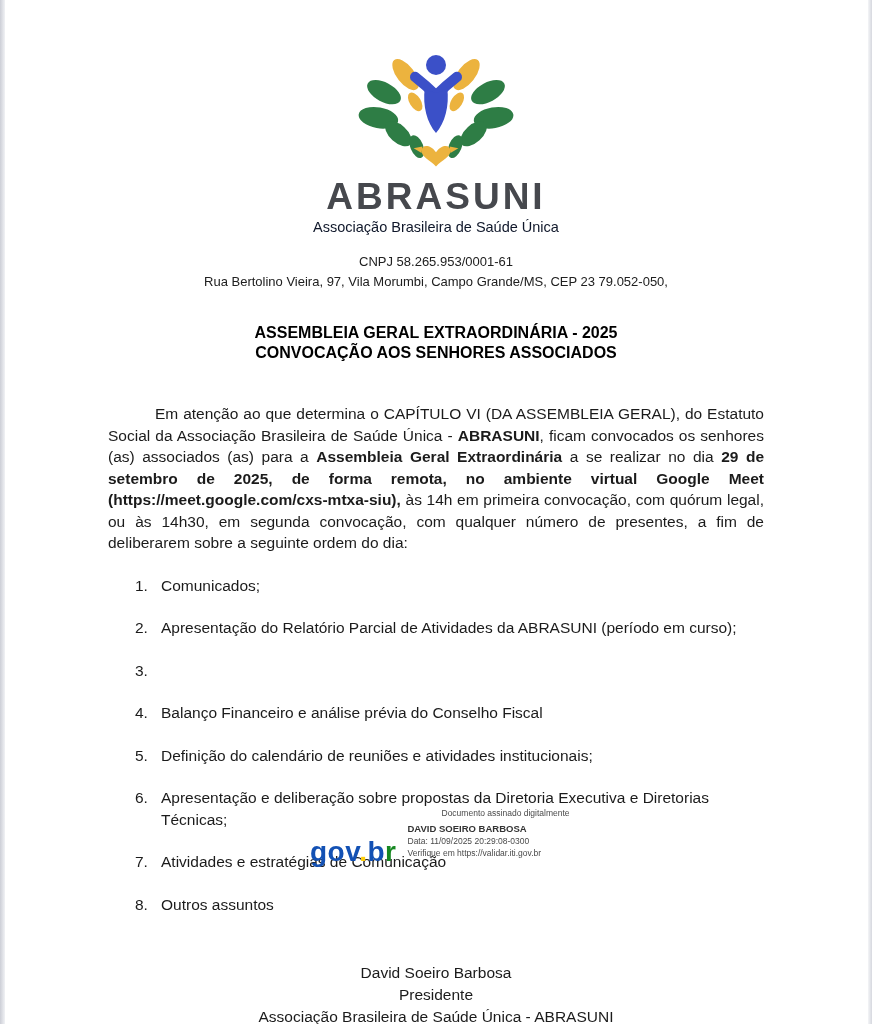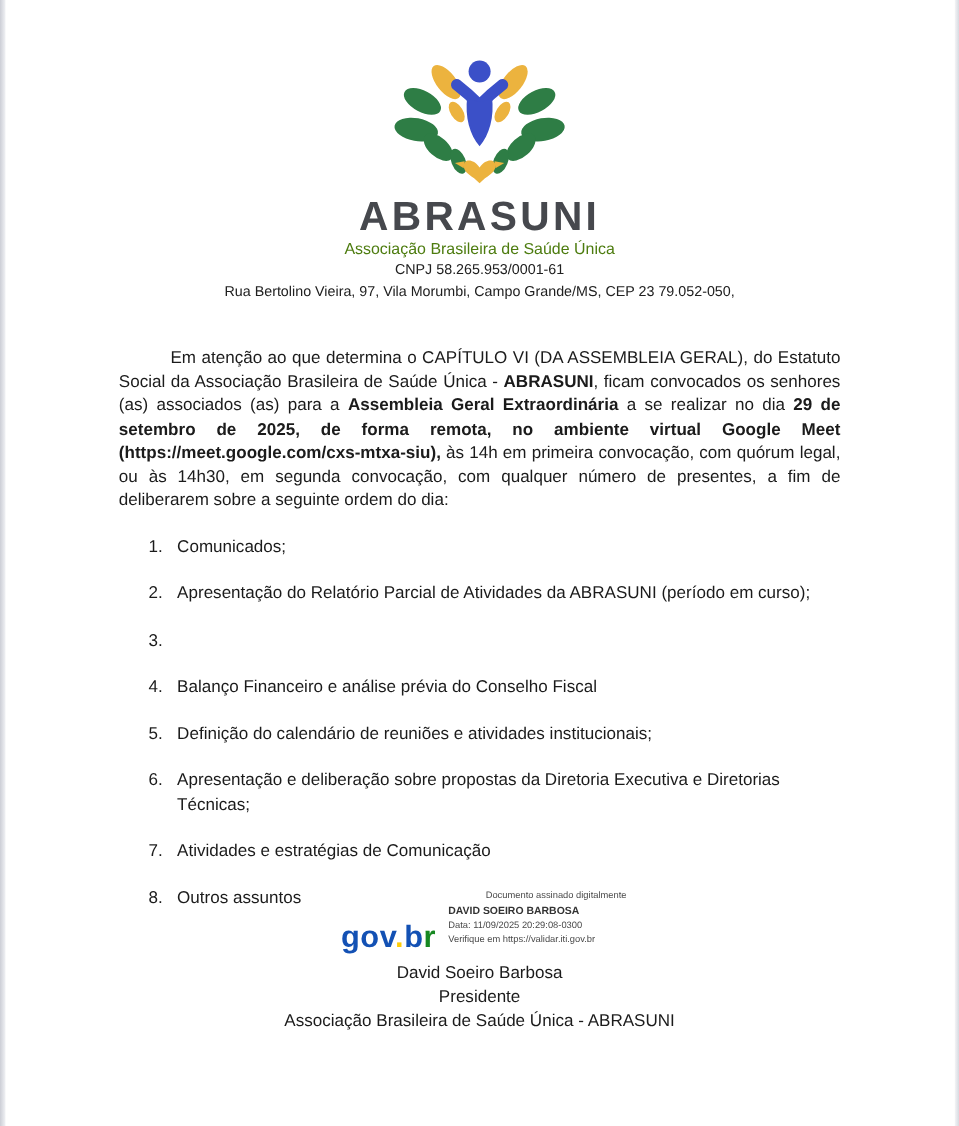--- a/index.html
+++ b/index.html
@@ -19,24 +19,24 @@
   .page { padding-top: 52px; }
 
   
   .logo-block { text-align: center; }
   .logo-svg { display: block; margin: 0 auto; }
   .logo-title {
     margin-top: 2px;
     font-size: 37px; font-weight: 700; letter-spacing: 3px;
     color: #46484d;
   }
-  .logo-subtitle { font-size: 14.5px; color: #4d7c0f; margin-top: 1px; }
+  .logo-subtitle { font-size: 14.5px; color: #0f172a; margin-top: 1px; }
 
   
-  .org-info { text-align: center; font-size: 13px; line-height: 20px; color: #202020; }
+  .org-info { margin-top: 17px; text-align: center; font-size: 13px; line-height: 20px; color: #202020; }
 
   
   .doc-title { margin-top: 31px; text-align: center; font-weight: 700; font-size: 16px; line-height: 20px; color: #000; }
 
   
   .body-par {
     width: 656px; margin: 40px auto 0;
     font-size: 15.5px; line-height: 21.5px;
     text-align: justify; text-indent: 47px;
   }
@@ -95,20 +95,24 @@
     </svg>
     <div class="logo-title">ABRASUNI</div>
     <div class="logo-subtitle">Associação Brasileira de Saúde Única</div>
   </header>
 
   <div class="org-info">
     <div>CNPJ 58.265.953/0001-61</div>
     <div>Rua Bertolino Vieira, 97, Vila Morumbi, Campo Grande/MS, CEP 23 79.052-050,</div>
   </div>
 
+  <div class="doc-title">
+    <div>ASSEMBLEIA GERAL EXTRAORDINÁRIA - 2025</div>
+    <div>CONVOCAÇÃO AOS SENHORES ASSOCIADOS</div>
+  </div>
 
   <p class="body-par"><span>Em atenção ao que determina o CAPÍTULO VI (DA ASSEMBLEIA GERAL), do Estatuto Social da Associação Brasileira de Saúde Única - </span><span class="bold">ABRASUNI</span><span>, ficam convocados os senhores (as) associados (as) para a </span><span class="bold">Assembleia Geral Extraordinária</span><span> a se realizar no dia </span><span class="bold">29 de setembro de 2025, de forma remota, no ambiente virtual Google Meet (https://meet.google.com/cxs-mtxa-siu),</span><span> às 14h em primeira convocação, com quórum legal, ou às 14h30, em segunda convocação, com qualquer número de presentes, a fim de deliberarem sobre a seguinte ordem do dia:</span></p>
 
   <ol class="agenda">
     <li>
       <span class="num">1.</span>
       <span class="txt">Comunicados;</span>
     </li>
     <li>
       <span class="num">2.</span>

